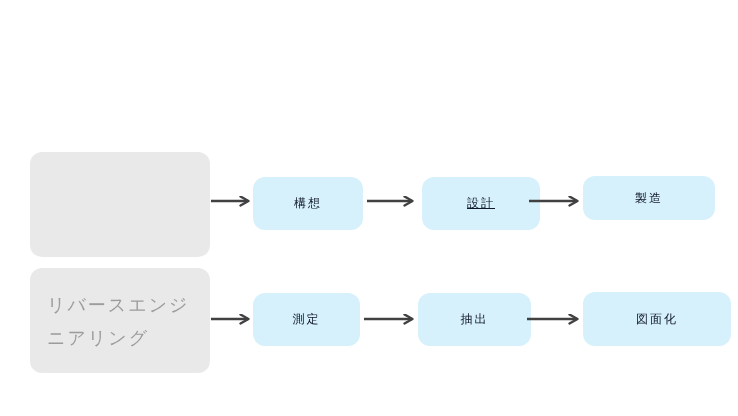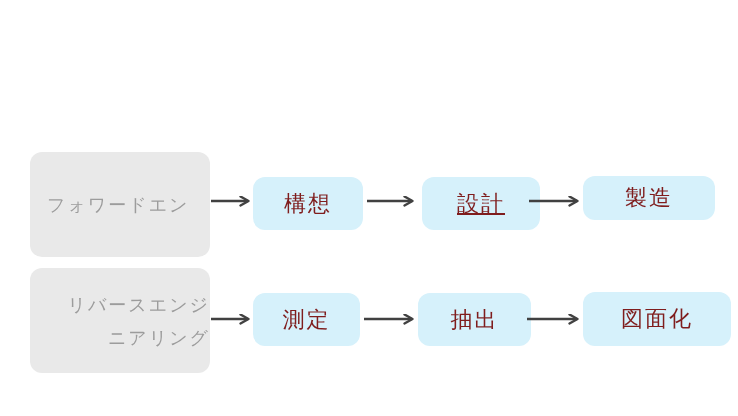--- a/index.html
+++ b/index.html
@@ -39,29 +39,29 @@
     font-size: 18px;
     line-height: 33px;
     letter-spacing: 2px;
     display: flex;
     flex-direction: column;
     justify-content: center;
     padding-left: 17px;
     box-sizing: border-box;
   }
   .source-box.row1 { top: 152px; }
-  .source-box.row2 { top: 268px; align-items: flex-end; }
+  .source-box.row2 { top: 268px; }
   .source-box span { display: block; }
   .step-box {
     position: absolute;
     height: 53px;
     background: #d6f1fb;
     border-radius: 12px;
-    color: #7f1d1d;
-    font-size: 22px;
+    color: #0f172a;
+    font-size: 12px;
     letter-spacing: 2px;
     display: flex;
     align-items: center;
     justify-content: center;
     box-sizing: border-box;
   }
   .step-box.r1s1 { top: 177px; left: 253px; width: 110px; }
   .step-box.r1s2 { top: 177px; left: 422px; width: 118px; text-decoration: underline; }
   .step-box.r1s3 { top: 176px; left: 583px; width: 132px; height: 44px; }
   .step-box.r2s1 { top: 293px; left: 253px; width: 107px; }
@@ -75,21 +75,20 @@
     pointer-events: none;
   }
 </style>
 </head>
 <body>
 
 <div class="canvas">
 
 
   <div class="source-box row1">
-    <span>フォワードエン</span>
   </div>
   <div class="step-box r1s1">構想</div>
   <div class="step-box r1s2">設計</div>
   <div class="step-box r1s3">製造</div>
 
   <div class="source-box row2">
     <span>リバースエンジ</span>
     <span>ニアリング</span>
   </div>
   <div class="step-box r2s1">測定</div>

